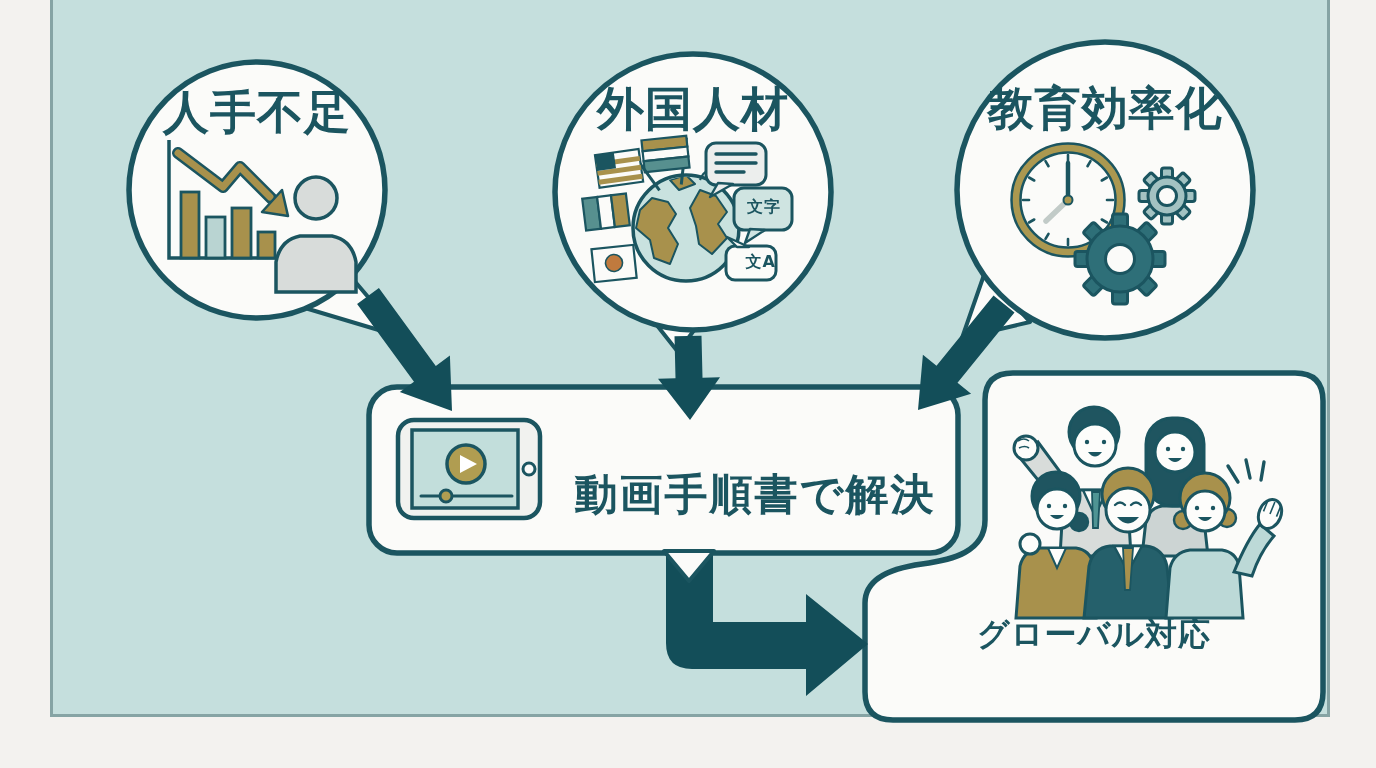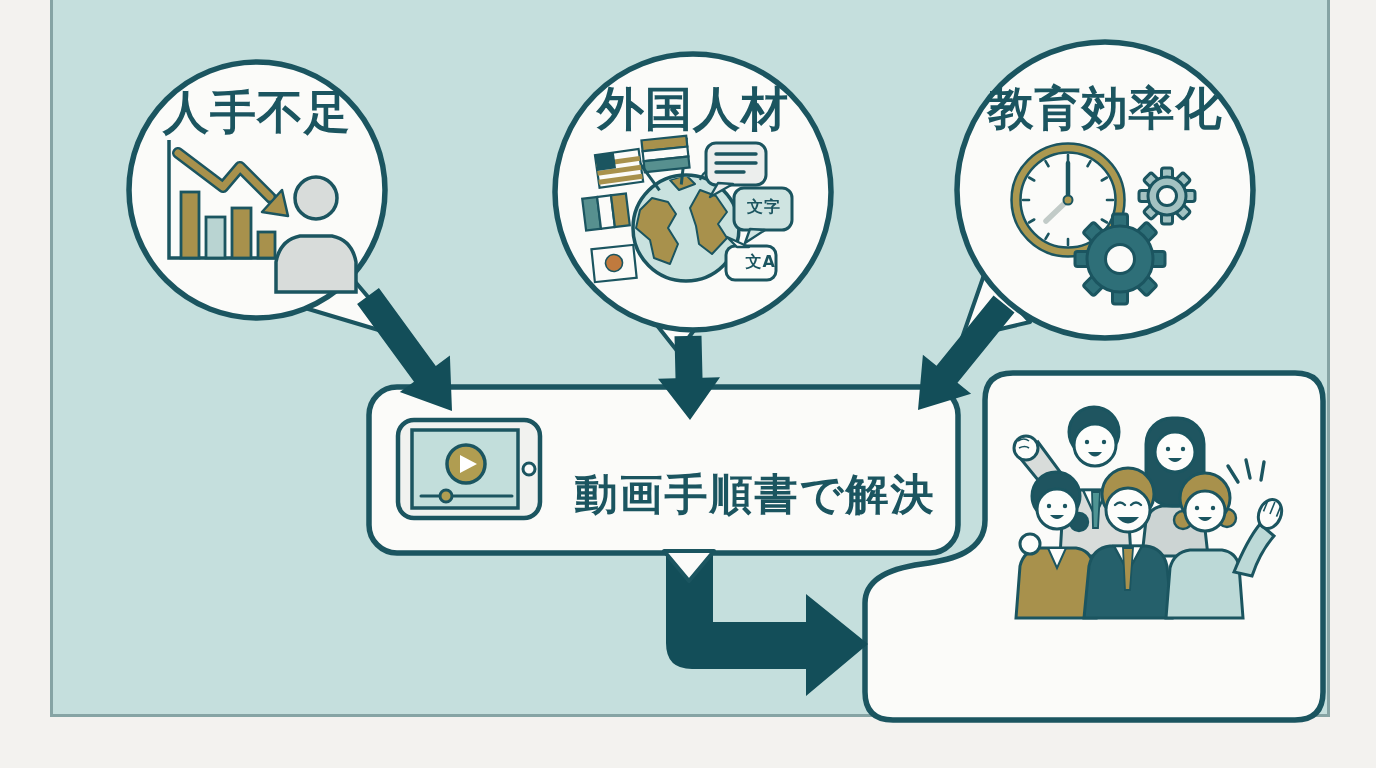--- a/index.html
+++ b/index.html
@@ -249,13 +249,14 @@
 <div class="txt circle-title" style="left:137px;top:84px;">人手不足</div>
 <div class="txt circle-title" style="left:573px;top:80px;font-size:47px;">外国人材</div>
 <div class="txt circle-title" style="left:985px;top:80px;">教育効率化</div>
 
 <div class="txt bubble-txt" style="left:736px;top:197px;width:56px;font-size:16px;text-align:center;">文字</div>
 <div class="txt bubble-txt" style="left:728px;top:252px;width:48px;font-size:16px;text-align:right;">文A</div>
 
 <div class="txt solution-title" style="left:550px;top:428px;margin-top:40px;">動画手順書で解決</div>
 
 <div class="txt outcome-text" style="left:865px;top:612px;">
+  <span style="display:block;">グローバル対応</span>
 </div>
 
 </body></html>

